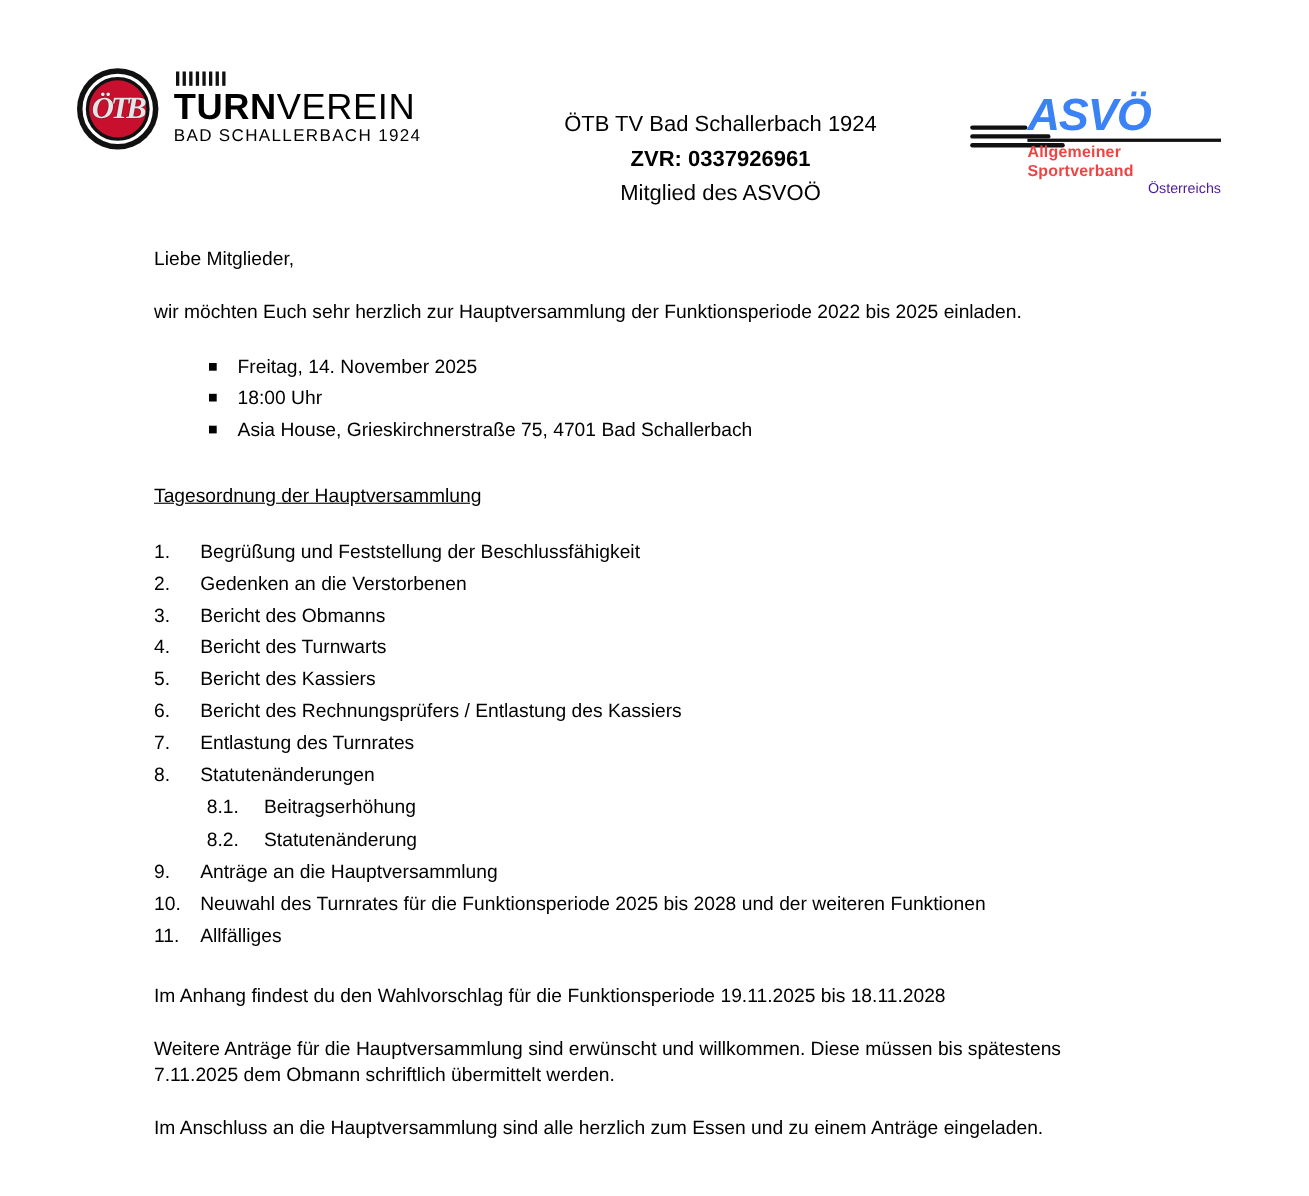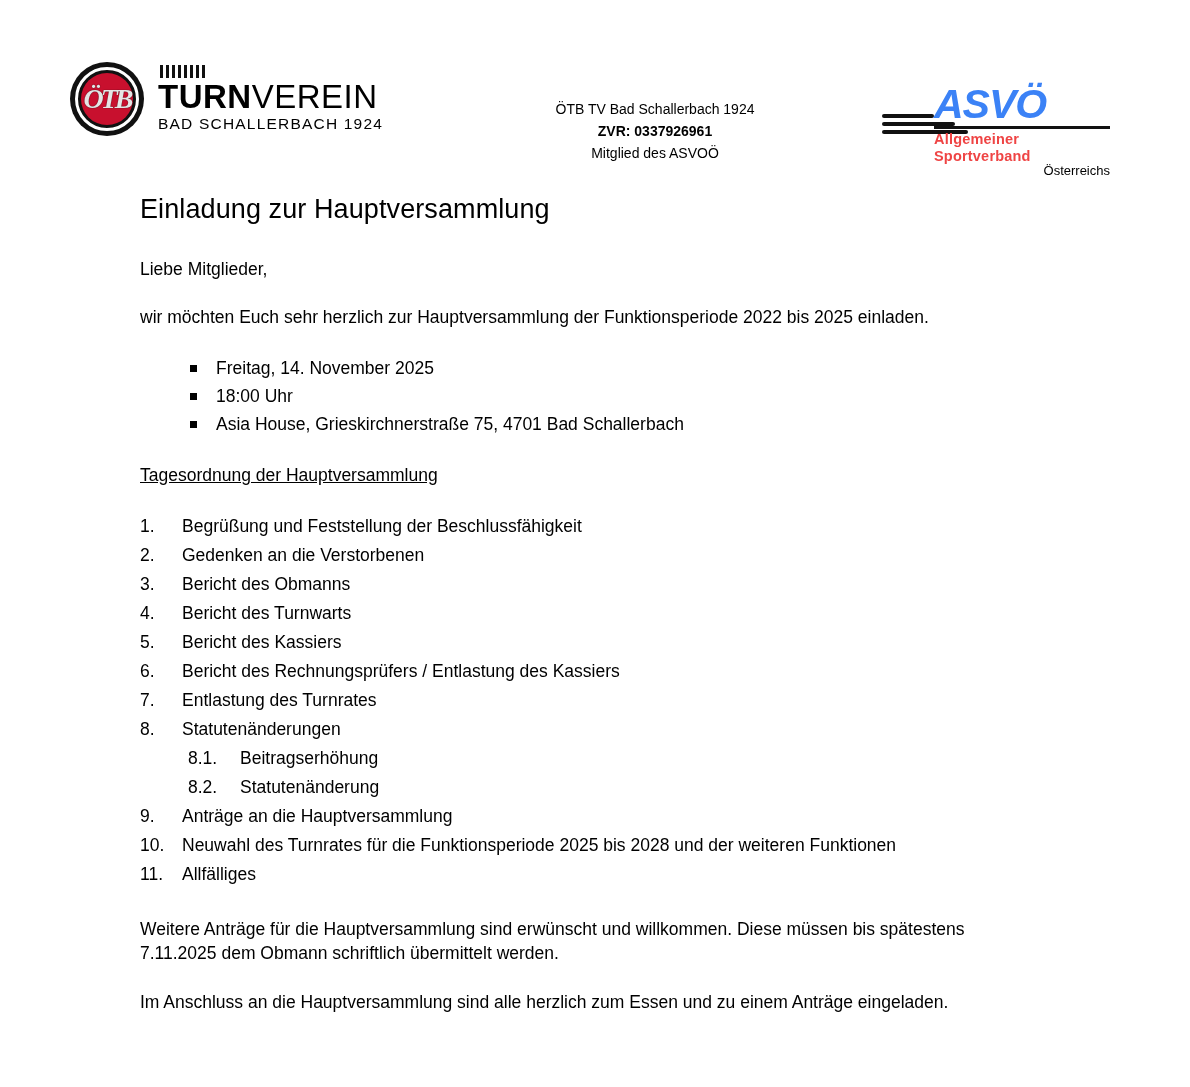--- a/index.html
+++ b/index.html
@@ -98,21 +98,21 @@
   .tv-sub {
     font-size: 15.5px;
     letter-spacing: 1.2px;
     margin-top: 1px;
     font-family: "Liberation Sans", sans-serif;
   }
 
   .header-center {
     flex: 1 1 auto;
     text-align: center;
-    font-size: 14px;
+    font-size: 20px;
     line-height: 1.58;
     padding-top: 36px;
   }
   .header-center .bold { font-weight: bold; }
 
   .logo-right {
     width: 240px;
     flex: 0 0 auto;
     padding-top: 22px;
     position: relative;
@@ -156,21 +156,21 @@
   }
   .asvo-sub1 {
     font-size: 14.5px;
     font-weight: bold;
     color: #ef4444;
     letter-spacing: 0.2px;
     line-height: 1.15;
   }
   .asvo-sub2 {
     font-size: 13px;
-    color: #000000;
+    color: #4c1d95;
     text-align: right;
     width: 176px;
     line-height: 1.15;
   }
 
   
   .content {
     padding: 0 70px 0 140px;
     margin-top: 30px;
   }
@@ -184,21 +184,21 @@
 
   p.para {
     font-size: 17.5px;
     line-height: 1.38;
     margin: 0 0 24px 0;
     max-width: 880px;
   }
 
   ul.bullets {
     list-style: none;
-    margin: 0 0 26px 0;
+    margin: 0 0 36px 0;
     padding: 0 0 0 46px;
   }
   ul.bullets li {
     font-size: 17.5px;
     line-height: 1.62;
     position: relative;
     padding-left: 30px;
   }
   ul.bullets li::before {
     content: "";
@@ -304,21 +304,20 @@
           <div class="asvo-sub1">Allgemeiner Sportverband</div>
           <div class="asvo-sub2">Österreichs</div>
         </div>
       </div>
     </div>
 
   </div>
 
   <div class="content">
 
-    <h1 class="doc-title">Einladung zur Hauptversammlung</h1>
 
     <p class="para">Liebe Mitglieder,</p>
 
     <p class="para">wir möchten Euch sehr herzlich zur Hauptversammlung der Funktionsperiode 2022 bis 2025 einladen.</p>
 
     <ul class="bullets">
       <li>Freitag, 14. November 2025</li>
       <li>18:00 Uhr</li>
       <li>Asia House, Grieskirchnerstraße 75, 4701 Bad Schallerbach</li>
     </ul>
@@ -345,18 +344,19 @@
             <span>Statutenänderung</span>
           </li>
         </ul>
       </li>
       <li>Anträge an die Hauptversammlung</li>
       <li class="wide">Neuwahl des Turnrates für die Funktionsperiode 2025 bis 2028 und der weiteren Funktionen</li>
       <li class="wide">Allfälliges</li>
     </ol>
 
     <div class="tail">
+      <p class="para">Im Anhang findest du den Wahlvorschlag für die Funktionsperiode 19.11.2025 bis 18.11.2028</p>
       <p class="para">Weitere Anträge für die Hauptversammlung sind erwünscht und willkommen. Diese müssen bis spätestens 7.11.2025 dem Obmann schriftlich übermittelt werden.</p>
       <p class="para">Im Anschluss an die Hauptversammlung sind alle herzlich zum Essen und zu einem Anträge eingeladen.</p>
     </div>
 
   </div>
 </div>
 
 </body></html>

